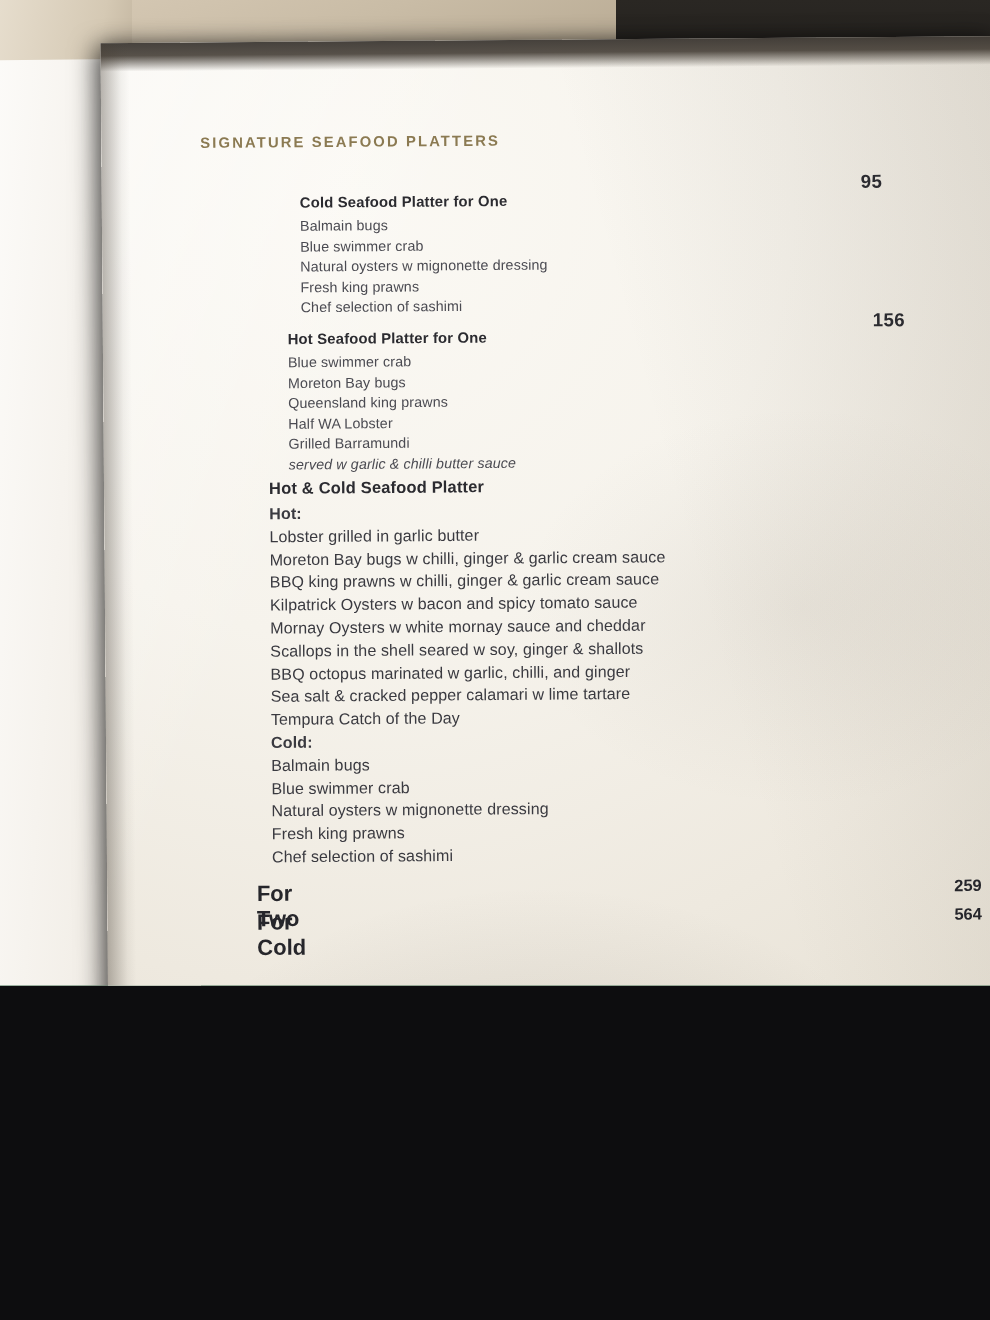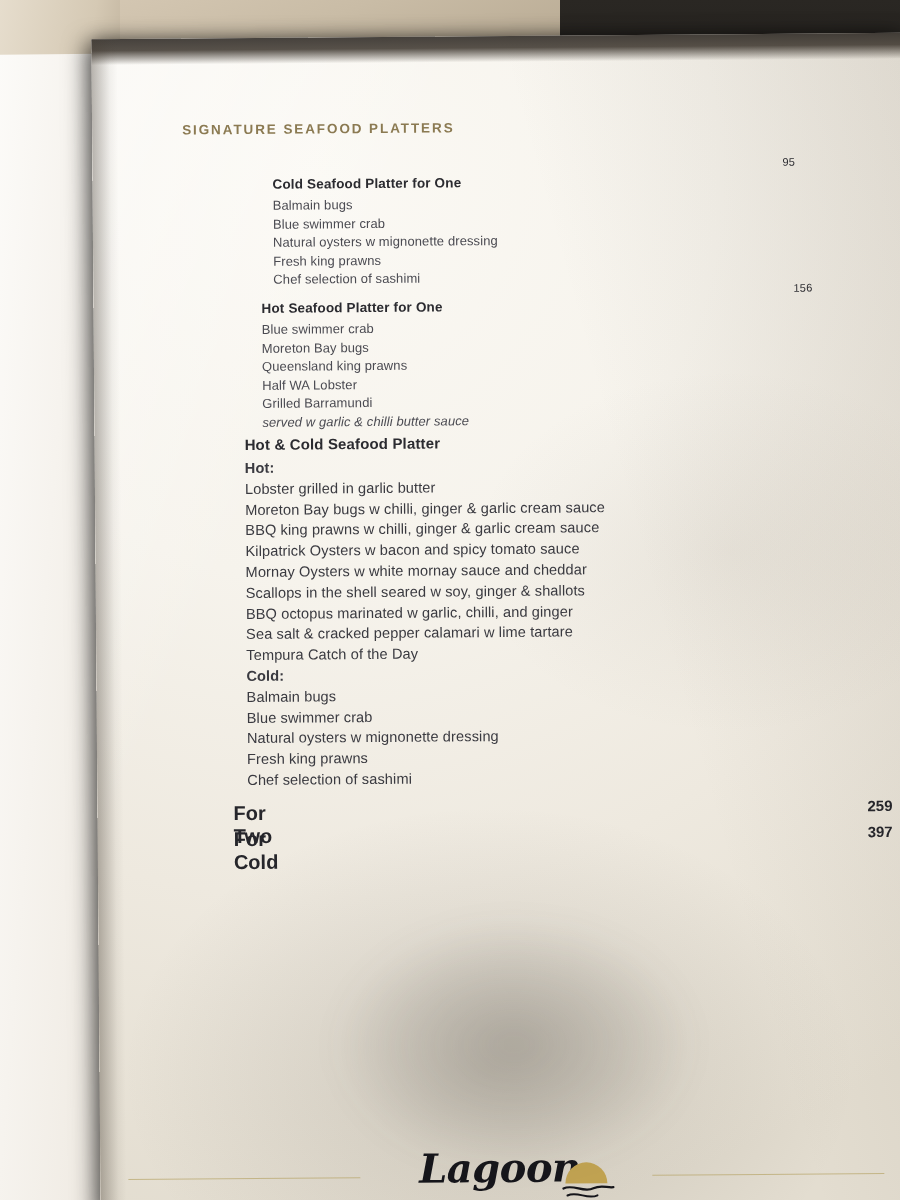--- a/index.html
+++ b/index.html
@@ -11,21 +11,21 @@
     width: 900px;
     height: 1200px;
     overflow: hidden;
     font-family: "Liberation Sans", sans-serif;
   }
 
   
   #scene {
     position: relative;
     width: 900px;
-    height: 1200px;
+    height: 896px;
     background: #86efac;
     overflow: hidden;
   }
 
   
   .bg-dark {
     position: absolute;
     inset: 0;
     background:
       linear-gradient(180deg, #2a2723 0%, #141312 22%, #0e0d0c 60%, #111010 100%);
@@ -143,22 +143,22 @@
     color: #4b4b52;
     letter-spacing: .1px;
   }
   .platter .line.italic { font-style: italic; }
   .platter .line.sub {
     font-weight: 700;
     color: #2b2b30;
   }
   .price {
     position: absolute;
-    font-size: 11px;
-    font-weight: 400;
+    font-size: 17px;
+    font-weight: 700;
     color: #2b2b30;
     letter-spacing: .3px;
   }
 
   
   #platter-3 .name { font-size: 15px; }
   #platter-3 .line { font-size: 14.6px; line-height: 20.8px; color: #3a3a40; }
   #platter-3 .line.sub { font-size: 14.6px; }
 
   .totals { position: absolute; }
@@ -277,21 +277,21 @@
         <div class="line">Blue swimmer crab</div>
         <div class="line">Natural oysters w mignonette dressing</div>
         <div class="line">Fresh king prawns</div>
         <div class="line">Chef selection of sashimi</div>
       </div>
 
       <div class="totals">
         <div class="row-label" style="left:136px; top:764px;">For Two</div>
         <div class="row-price" style="left:770px; top:764px;">259</div>
         <div class="row-label" style="left:136px; top:790px;">For Cold</div>
-        <div class="row-price" style="left:770px; top:790px;">397</div>
+        <div class="row-price" style="left:770px; top:790px;">564</div>
       </div>
 
       <div class="brand">
         <div class="rule left"></div>
         <div class="rule right"></div>
         <div class="word">Lagoon</div>
         <div class="sunmark">
           <svg width="54" height="44" viewBox="0 0 54 44" aria-hidden="true">
             <path d="M4 26 A21 21 0 0 1 46 26 Z" fill="#c0a251"></path>
             <path d="M2 31 C12 26, 22 36, 32 31 C40 27, 46 31, 52 30" stroke="#15151a" stroke-width="2.2" fill="none" stroke-linecap="round"></path>

